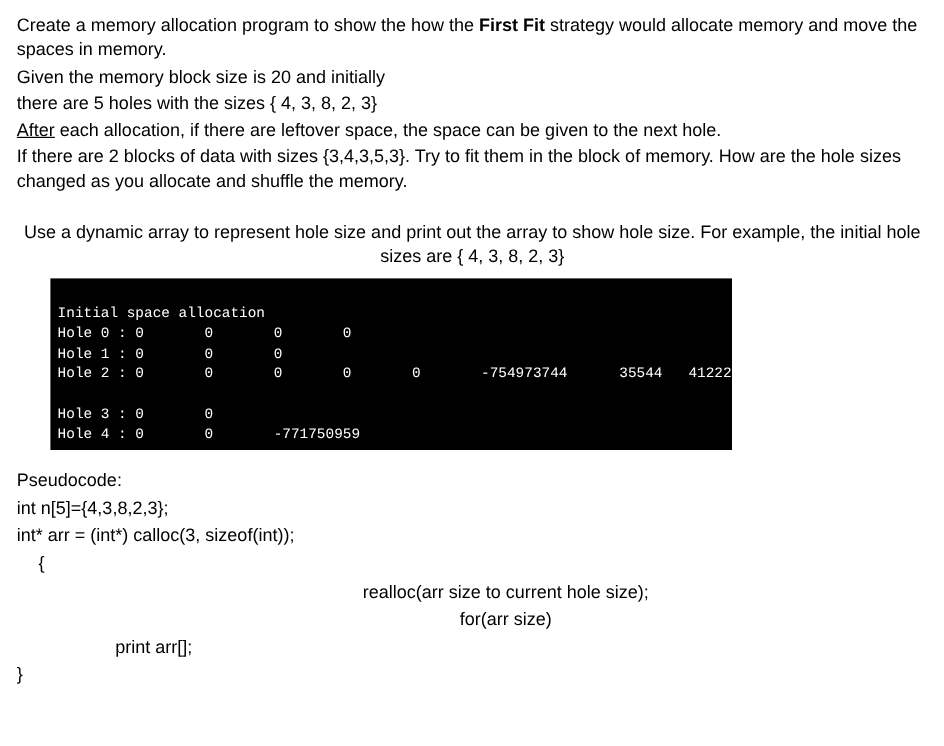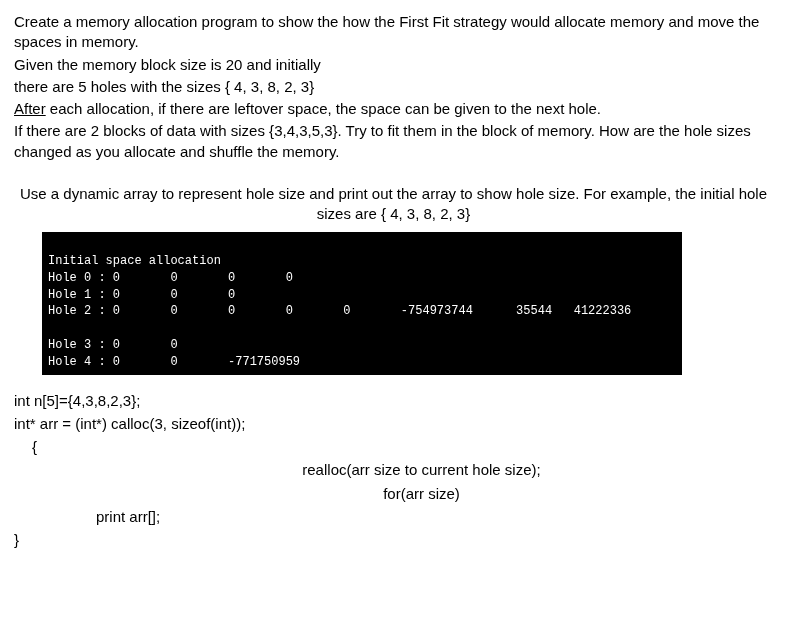--- a/index.html
+++ b/index.html
@@ -17,37 +17,37 @@
       font-size: 15px;
       line-height: 1.35;
     }
     .paragraph {
       margin-bottom: 2px;
     }
     .underline {
       text-decoration: underline;
     }
     .bold {
-      font-weight: normal;
+      font-weight: bold;
       text-align: center;
     }
     .section-gap {
       margin-top: 22px;
       text-align: center;
     }
     .terminal {
       background: #000;
       color: #fff;
       font-family: "Courier New", Courier, monospace;
       font-size: 12px;
       padding: 4px 6px;
       margin: 8px 0 8px 28px;
       white-space: pre;
       line-height: 1.4;
-      width: 640px;
+      width: 568px;
     }
     .pseudocode {
       margin-top: 14px;
       font-size: 15px;
       line-height: 1.55;
     }
     .indent1 {
       padding-left: 18px;
     }
     .indent2 {
@@ -81,20 +81,21 @@
 <span>Initial space allocation</span>
 <span>Hole 0 : 0       0       0       0</span>
 <span>Hole 1 : 0       0       0</span>
 <span>Hole 2 : 0       0       0       0       0       -754973744      35544   41222336        41227488</span>
 <span></span>
 <span>Hole 3 : 0       0</span>
 <span>Hole 4 : 0       0       -771750959</span>
 </div>
 
 <div class="pseudocode">
+  <div>Pseudocode:</div>
   <div>int n[5]={4,3,8,2,3};</div>
   <div>int* arr = (int*) calloc(3, sizeof(int));</div>
   <div class="indent1">{</div>
   <div class="indent2">realloc(arr size to current hole size);</div>
   <div class="indent2">for(arr size)</div>
   <div class="indent3">print arr[];</div>
   <div>}</div>
 </div>
 
 </body></html>

